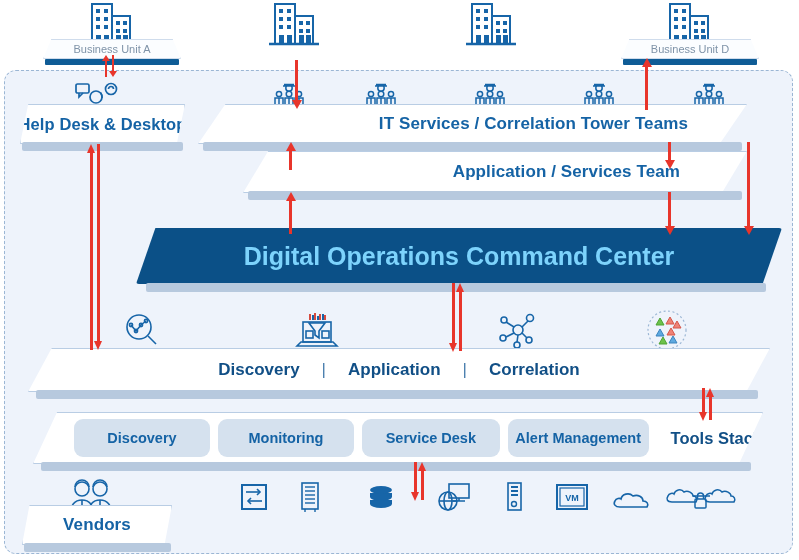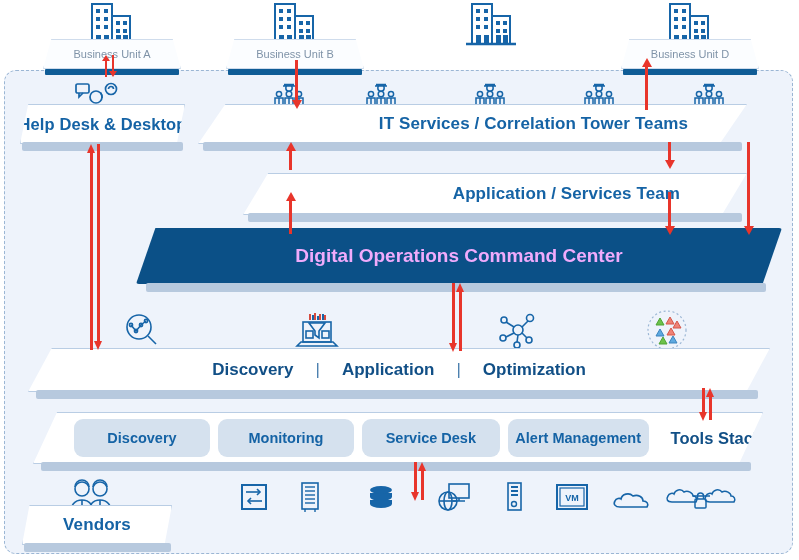--- a/index.html
+++ b/index.html
@@ -35,21 +35,21 @@
     position:absolute;left:1%;bottom:-7px;width:98%;height:9px;
     background:#b7c9de;border-radius:2px;
   }
   .plat .label{
     position:relative;z-index:2;
     color:#1563a5;font-weight:bold;letter-spacing:0.1px;
     white-space:nowrap;
   }
 
   
-  .bu{position:absolute;width:138px;height:30px;}
+  .bu{position:absolute;width:138px;height:20px;}
   .bu .face{
     position:absolute;inset:0;background:#fbfdff;
     border:1px solid #cfdcec;box-sizing:border-box;
     clip-path:polygon(6% 0%,94% 0%,100% 100%,0% 100%);
     display:flex;align-items:center;justify-content:center;
   }
   .bu .base{position:absolute;left:2px;bottom:-6px;width:calc(100% - 4px);height:6px;background:#0f5c96;border-radius:1px;}
   .bu .label{position:relative;z-index:2;font-size:11px;color:#7f93a8;}
 
   
@@ -63,21 +63,21 @@
 
   
   .cc{position:absolute;left:136px;top:228px;width:646px;height:56px;}
   .cc .face{
     position:absolute;inset:0;background:#0b5087;
     clip-path:polygon(3% 0%,100% 0%,97% 100%,0% 100%);
     display:flex;align-items:center;justify-content:center;
     border-radius:3px;
   }
   .cc .base{position:absolute;left:10px;bottom:-8px;width:calc(100% - 26px);height:9px;background:#b7c9de;border-radius:2px;}
-  .cc .label{position:relative;z-index:2;color:#f0abfc;font-size:19px;font-weight:bold;}
+  .cc .label{position:relative;z-index:2;color:#7dd3fc;font-size:25px;font-weight:bold;}
 
   
   .tools{position:absolute;left:33px;top:412px;width:730px;height:52px;}
   .tools .face{
     position:absolute;inset:0;background:#ffffff;border:1px solid #b9cde4;box-sizing:border-box;
     clip-path:polygon(3.3% 0%,100% 0%,96.7% 100%,0% 100%);
     display:flex;align-items:center;
   }
   .tools .base{position:absolute;left:8px;bottom:-7px;width:calc(100% - 20px);height:9px;background:#b7c9de;border-radius:2px;}
   .tools .row{position:relative;z-index:2;display:flex;align-items:center;gap:8px;padding-left:40px;width:100%;box-sizing:border-box;}
@@ -159,26 +159,20 @@
           <rect x="41" y="19" width="4" height="4"></rect>
         <rect x="34" y="27" width="4" height="4"></rect>
           <rect x="41" y="27" width="4" height="4"></rect>
         <rect x="14" y="33" width="5" height="9"></rect>
           <rect x="22" y="33" width="5" height="9"></rect>
         <rect x="34" y="33" width="5" height="9"></rect>
           <rect x="41" y="33" width="5" height="9"></rect>
       </g>
     </svg>
   </div>
-  <div class="bu" style="left:226px;top:39px;">
-    <div class="face">
-      <span class="label">Business Unit B</span>
-    </div>
-    <div class="base"></div>
-  </div>
 
   <div class="ico" style="left:462px;top:2px;">
     <svg width="60" height="48" viewBox="0 0 60 48">
       <g fill="none" stroke="#1765a8" stroke-width="2">
         <rect x="10" y="2" width="20" height="40"></rect>
           <rect x="30" y="14" width="18" height="28"></rect>
         <line x1="4" y1="42" x2="54" y2="42" stroke-width="2.5"></line>
       </g>
       <g fill="#1765a8">
         <rect x="14" y="7" width="4" height="4"></rect>
@@ -346,21 +340,21 @@
   </div>
   <div class="cap" style="left:674px;top:108px;width:70px;">Services</div>
 
   <div class="plat" style="left:198px;top:104px;width:549px;height:40px;">
     <div class="face" style="justify-content:flex-end;padding-right:58px;box-sizing:border-box;">
       <span class="label" style="font-size:17px;">IT Services / Correlation Tower Teams</span>
     </div>
     <div class="base"></div>
   </div>
 
-  <div class="plat" style="left:243px;top:173px;width:504px;height:42px;">
+  <div class="plat" style="left:243px;top:151px;width:504px;height:42px;">
     <div class="face" style="justify-content:flex-end;padding-right:66px;box-sizing:border-box;">
       <span class="label" style="font-size:17px;">Application / Services Team</span>
     </div>
     <div class="base"></div>
   </div>
 
   <div class="cc">
     <div class="face">
       <span class="label">Digital Operations Command Center</span>
     </div>
@@ -442,21 +436,21 @@
   <div class="cap" style="left:632px;top:355px;width:84px;">Contextual Alerts</div>
 
   <div class="band">
     <div class="face"></div>
     <div class="base"></div>
     <div class="words">
       <span>Discovery</span>
       <span class="sep">|</span>
       <span>Application</span>
       <span class="sep">|</span>
-      <span>Optimization</span>
+      <span>Correlation</span>
     </div>
   </div>
 
   <div class="tools">
     <div class="face">
       <div class="row">
         <div class="chip" style="width:140px;">
           <span>Discovery</span>
         </div>
         <div class="chip" style="width:140px;">

